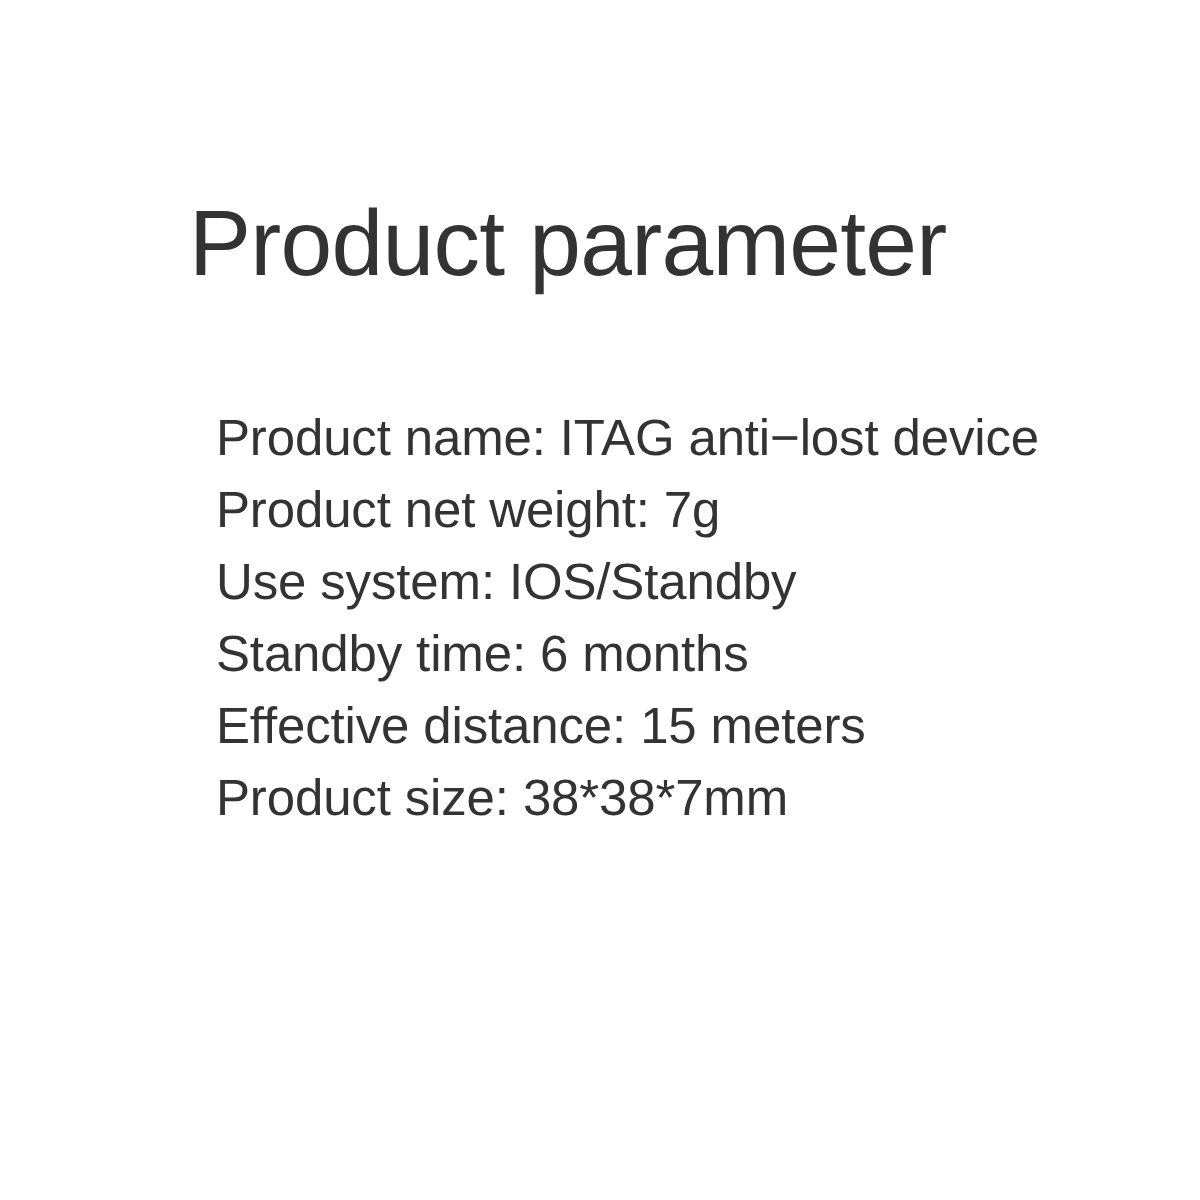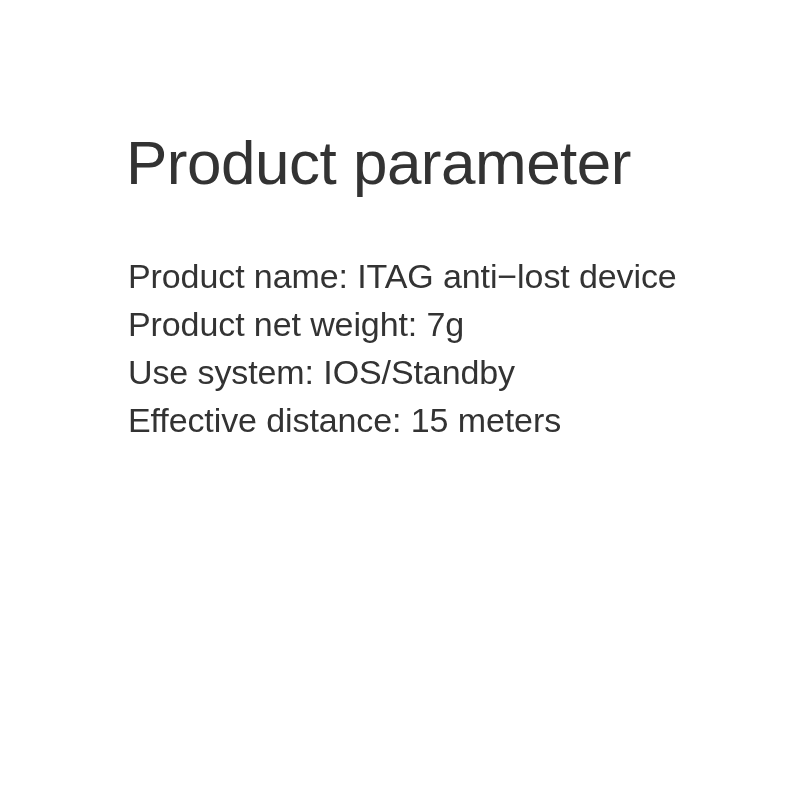--- a/index.html
+++ b/index.html
@@ -35,21 +35,21 @@
     line-height: 1.0;
     letter-spacing: -0.5px;
     color: #333333;
     white-space: nowrap;
   }
 
   .spec-list {
     position: absolute;
     left: 128px;
     top: 252px;
-    margin: 0;
+    margin: 16px;
     padding: 0;
     list-style: none;
   }
 
   .spec-line {
     font-size: 34px;
     font-weight: 400;
     line-height: 48px;
     letter-spacing: -0.1px;
     color: #333333;
@@ -80,22 +80,28 @@
     <li class="spec-line">
       <span class="spec-label">Product net weight</span><span class="spec-sep">: </span><span class="spec-value">7g</span>
     </li>
 
 
 
     <li class="spec-line">
       <span class="spec-label">Use system</span><span class="spec-sep">: </span><span class="spec-value">IOS/Standby</span>
     </li>
 
+    <li class="spec-line">
+      <span class="spec-label">Standby time</span><span class="spec-sep">: </span><span class="spec-value">6 months</span>
+    </li>
 
     <li class="spec-line">
       <span class="spec-label">Effective distance</span><span class="spec-sep">: </span><span class="spec-value">15 meters</span>
     </li>
 
 
+    <li class="spec-line">
+      <span class="spec-label">Product size</span><span class="spec-sep">: </span><span class="spec-value">38*38*7mm</span>
+    </li>
 
 
   </ul>
 </div>
 
 </body></html>

